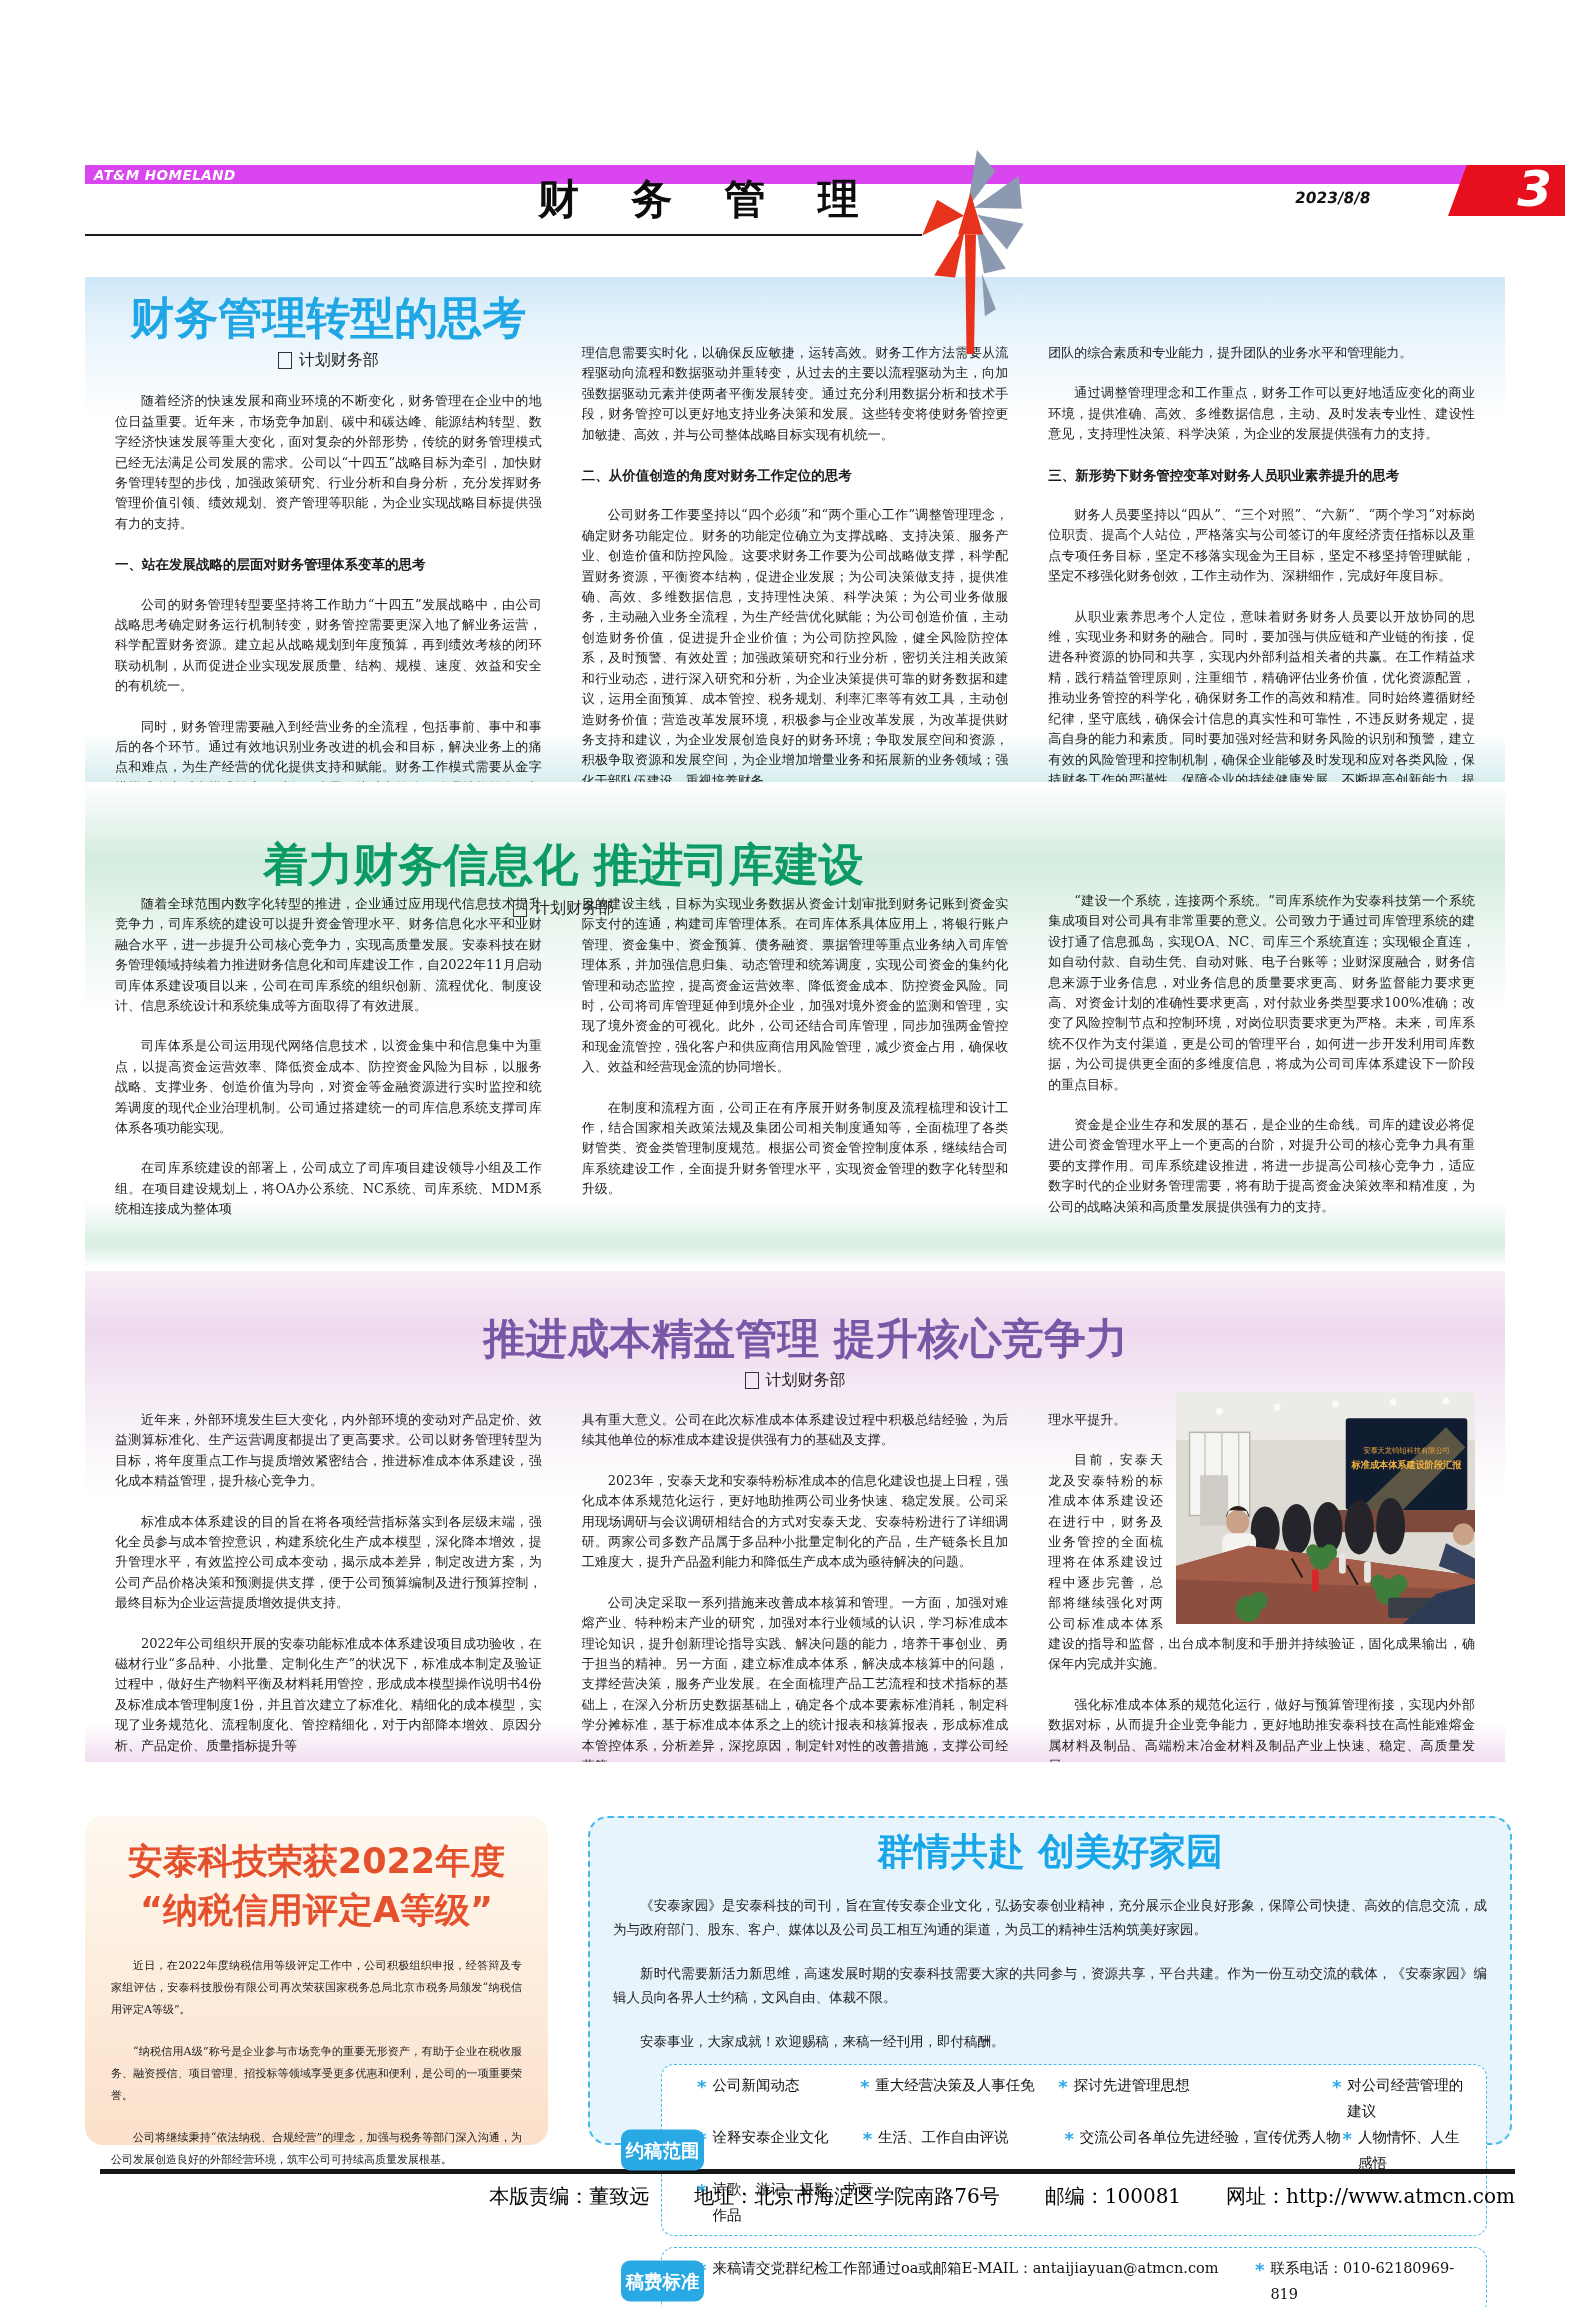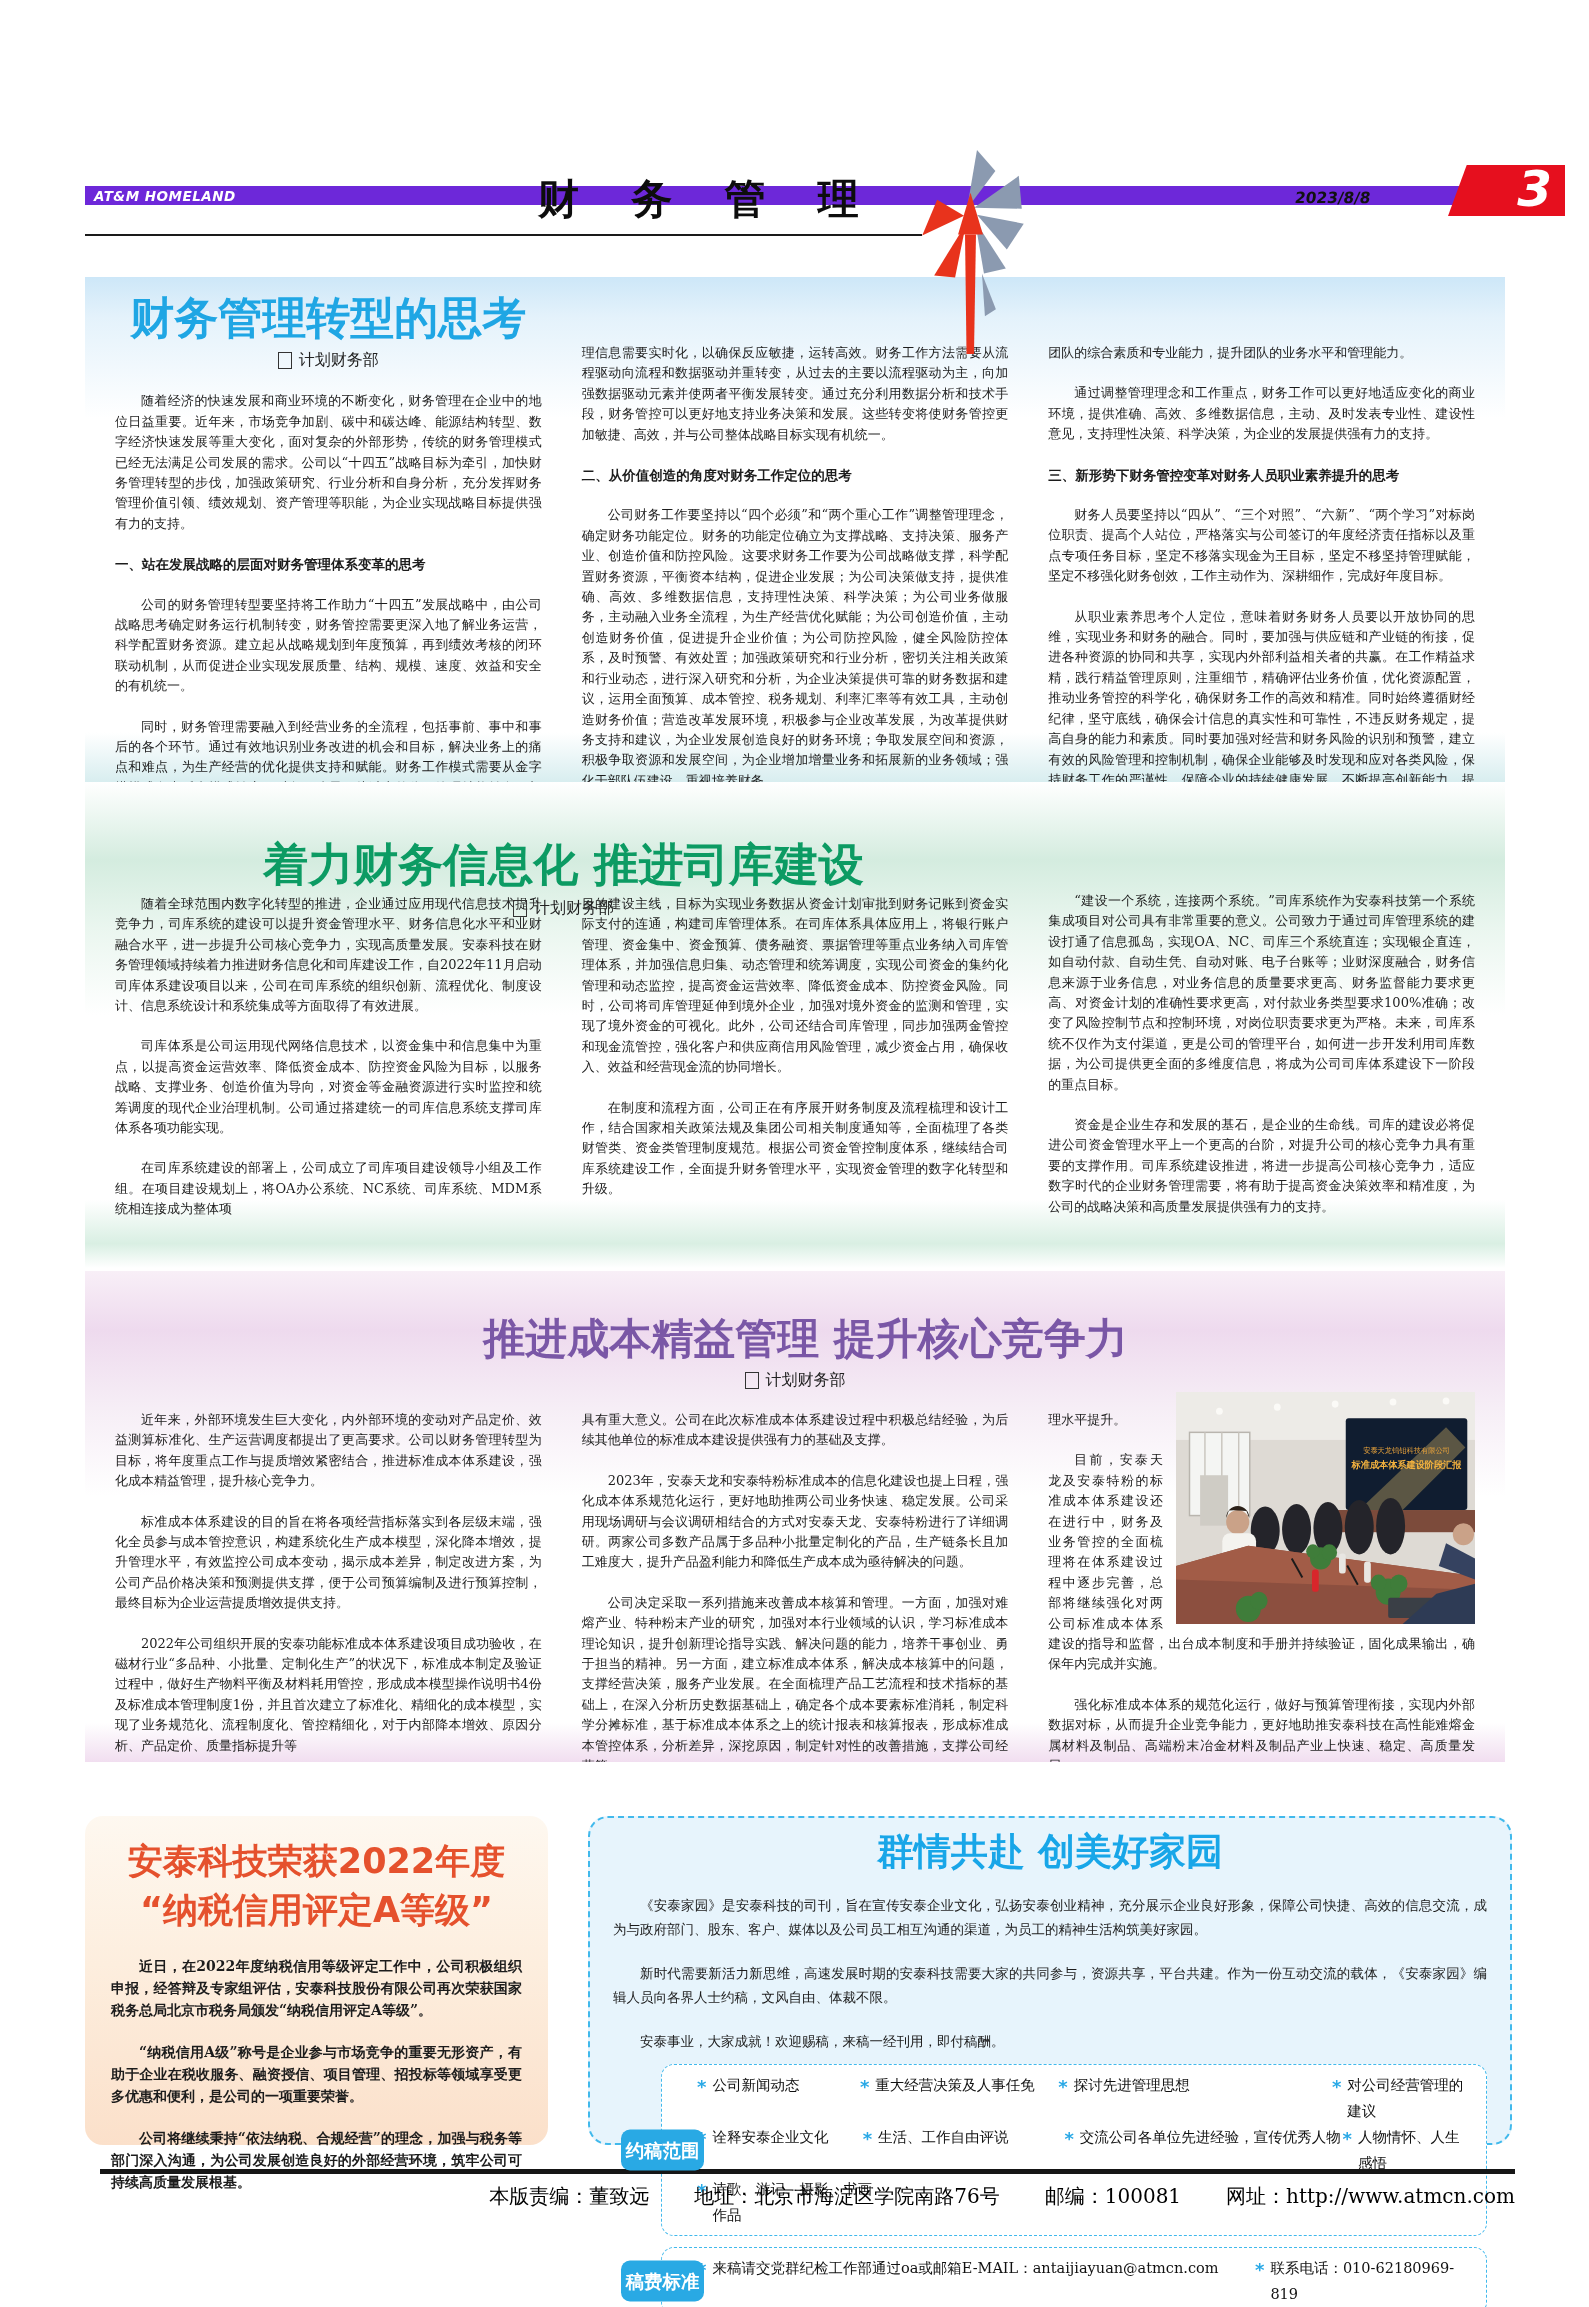--- a/index.html
+++ b/index.html
@@ -45,21 +45,21 @@
   .para.p{text-indent:2em;}
   .para.pc{text-indent:0;}
   .para.h{font-family:"DejaVu Sans","Liberation Sans",sans-serif;font-weight:700;font-size:13.5px;text-indent:0;}
   .photo-wrap{float:right;width:299px;height:232px;margin:2px 0 10px 13px;}
   .photo-wrap svg{width:100%;height:100%;display:block;}
   
   .award-box{position:absolute;left:85px;top:1816px;width:463px;height:329px;box-sizing:border-box;
              border-radius:18px;padding:21px 26px 15px;
              background:linear-gradient(180deg,#fef8f0 0%,#fdeede 45%,#fbe0ca 100%);}
   .award-title{margin:0 0 13px;text-align:center;font:700 35px/1.4 "DejaVu Sans",sans-serif;}
-  .award-box .para{font-size:14px;line-height:22px;font-weight:bold;}
+  .award-box .para{font-size:11px;line-height:22px;}
   .family-box{position:absolute;left:588px;top:1816px;width:924px;height:329px;box-sizing:border-box;
               background:#e7f4fc;border:2px dashed #41b9ec;border-radius:20px;padding:11px 23px;}
   .family-title{margin:3px 0 10px;text-align:center;font:700 37px/1.1 "DejaVu Sans",sans-serif;}
   .family-body{font-size:13.5px;line-height:24px;margin-bottom:11px;}
   .family-body .para{text-indent:2em;}
   .inner-box{position:relative;margin:0 0 11px 48px;background:#fff;border:1.5px dashed #41b9ec;
              border-radius:13px;padding:7px 12px 7px 35px;}
   .inner-label{position:absolute;left:-41px;top:50%;transform:translateY(-50%);width:79px;
                background:#29a9e4;color:#fff;text-align:center;border-radius:9px;padding:8px 2px;
                font:700 18.4px "DejaVu Sans",sans-serif;z-index:2;}
@@ -75,21 +75,21 @@
   
   .footer-rule{position:absolute;left:100px;top:2169px;width:1415px;height:5px;background:#161616;}
   .footer{position:absolute;left:100px;top:2183px;width:1415px;display:flex;justify-content:flex-end;
           gap:45px;font-size:20px;color:#000;}
 </style>
 </head>
 <body>
 
 <div class="page">
 
-  <div class="brand-bar" style="background: #6d28d9; margin-top: 21px;">
+  <div class="brand-bar" style="background: #d946ef;">
     <span class="brand-label">AT&amp;M HOMELAND</span>
   </div>
   <div class="page-tab" style="background: rgb(230, 15, 30);">
     <span>3</span>
   </div>
   <div class="masthead">财 务 管 理</div>
   <svg class="pinwheel" viewBox="0 0 250 432">
     <polygon points="118,128 138,10 175,52" fill="#8b9ab0"></polygon>
     <polygon points="132,126 222,62 228,128" fill="#8b9ab0"></polygon>
     <polygon points="138,140 232,158 198,210" fill="#8b9ab0"></polygon>

